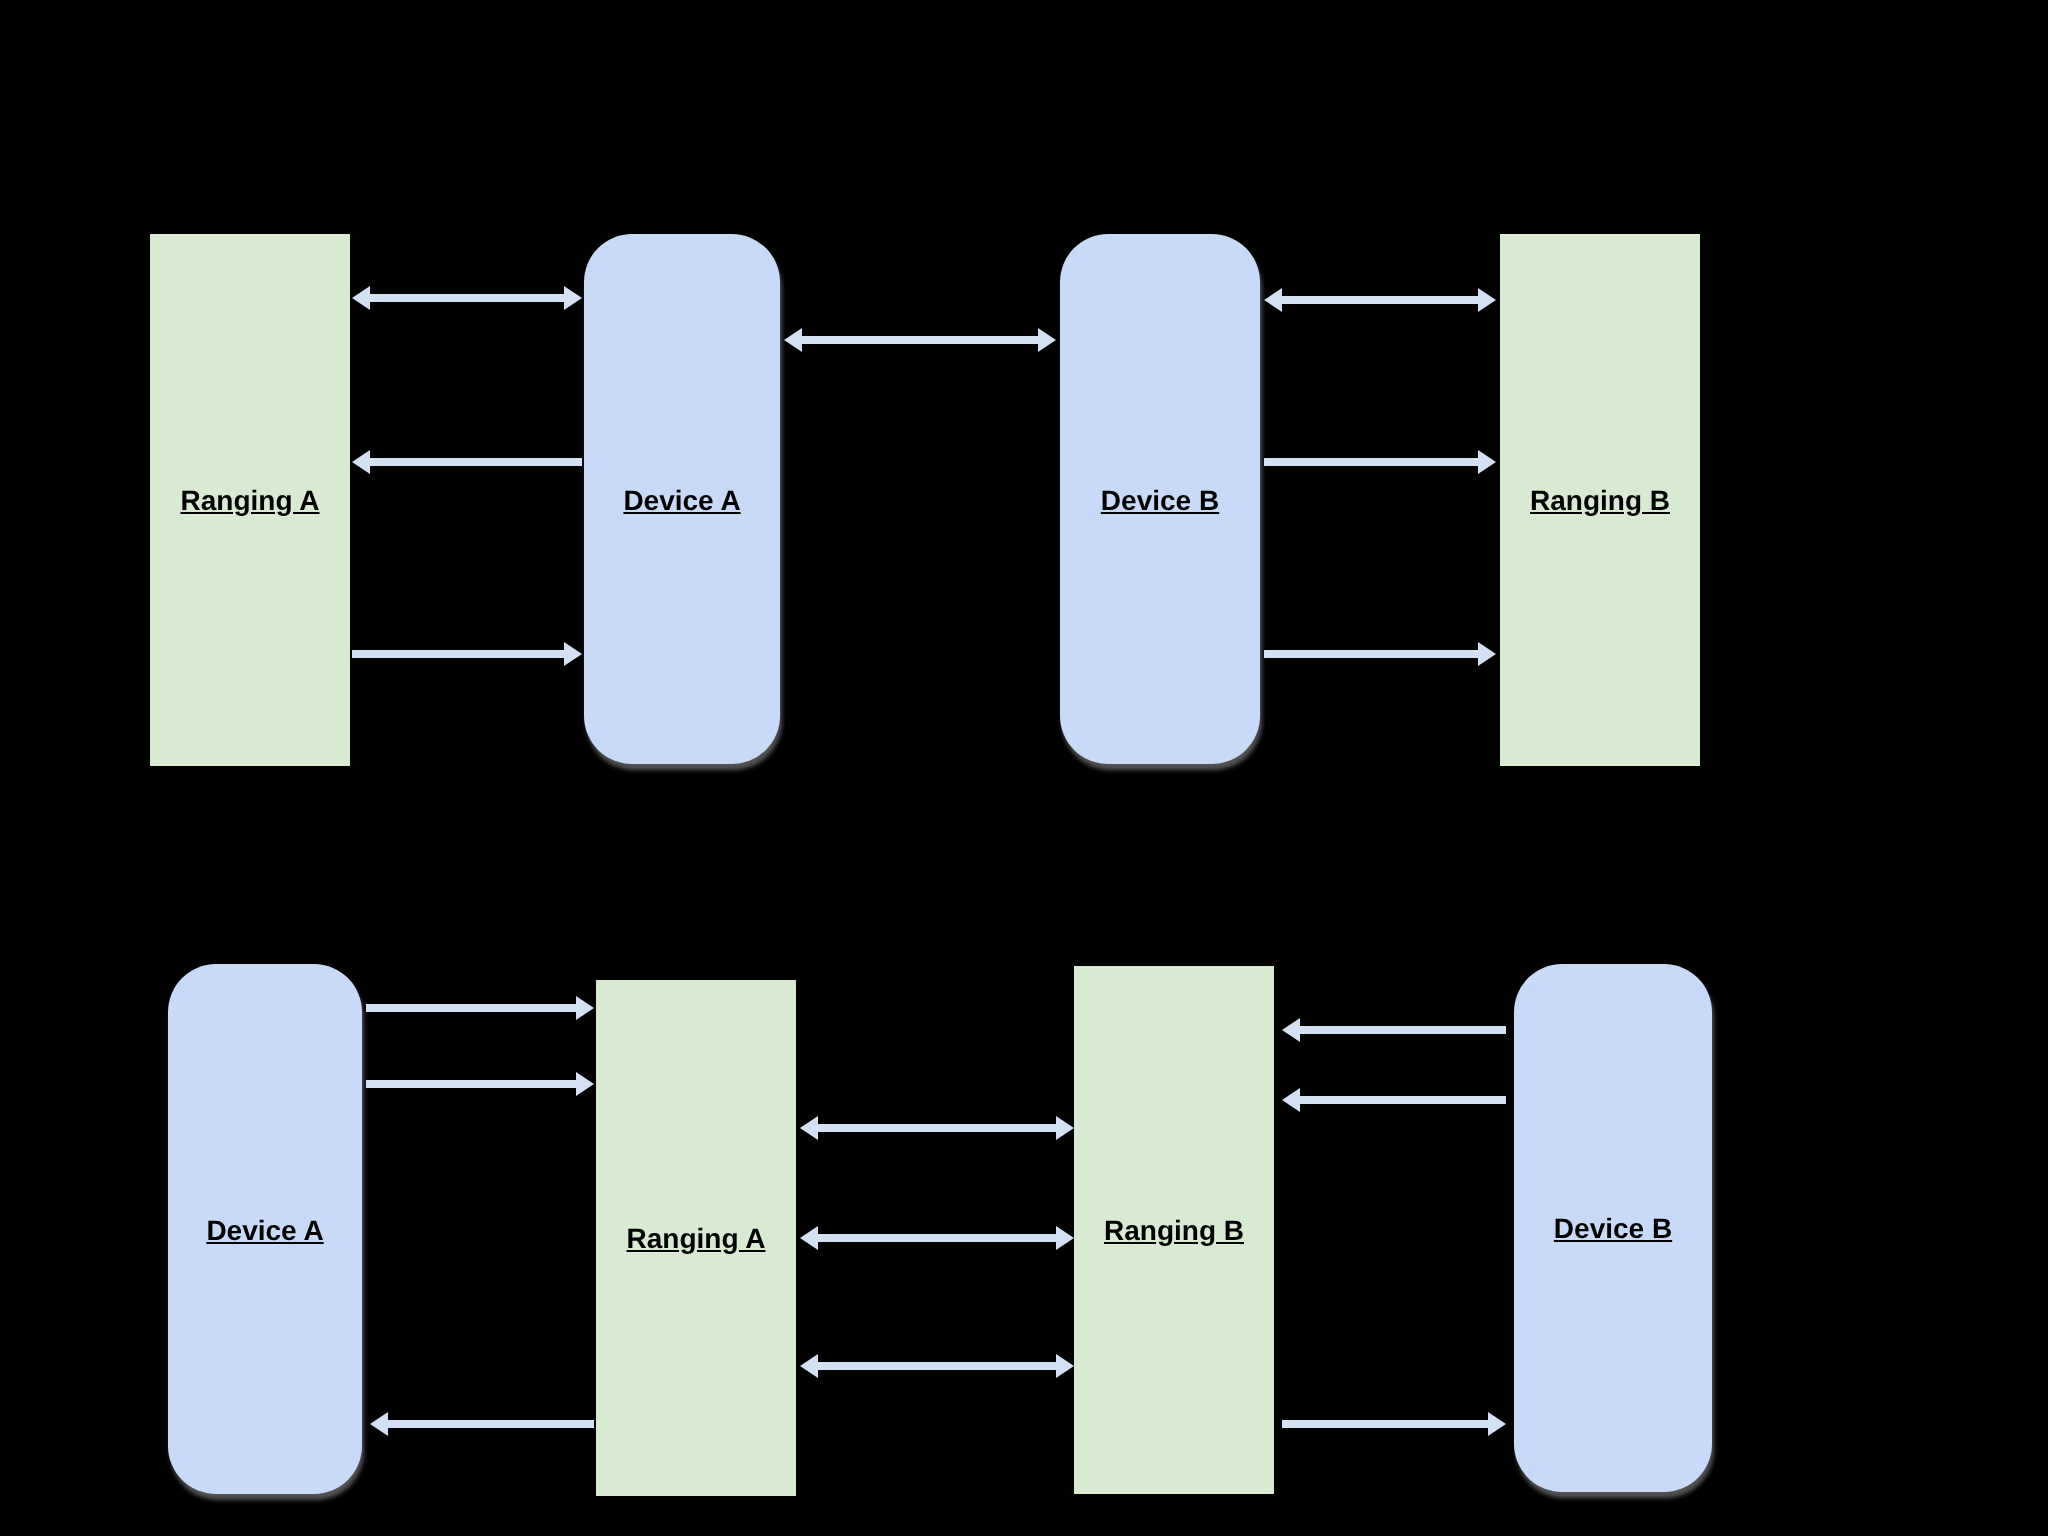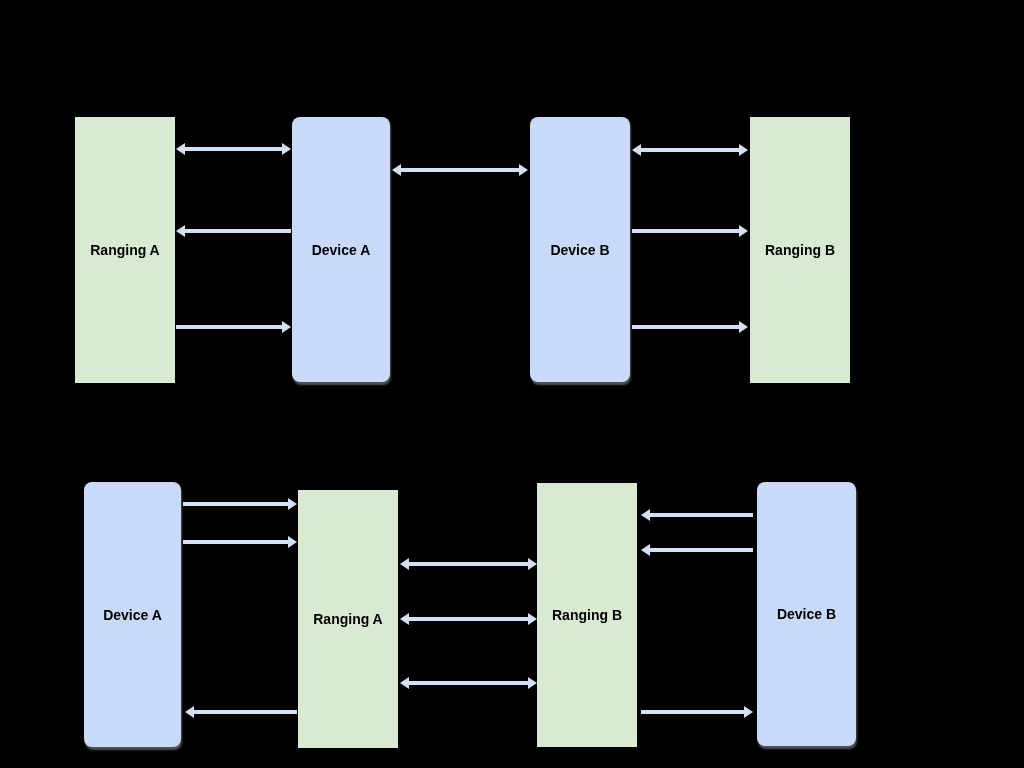--- a/index.html
+++ b/index.html
@@ -19,28 +19,29 @@
     position: absolute;
     display: flex;
     align-items: center;
     justify-content: center;
     box-sizing: border-box;
   }
   .node.rect {
     border-radius: 0;
   }
   .node.rounded {
-    border-radius: 8px;
+    border-radius: 24px;
     box-shadow: 1px 3px 2px rgba(110,110,110,0.75);
   }
   .node-label {
     font-size: 14px;
     font-weight: bold;
     color: #000000;
     white-space: nowrap;
+    text-decoration: underline;
   }
   .edge {
     position: absolute;
     height: 12px;
     display: flex;
     align-items: center;
   }
   .edge .shaft {
     flex: 1;
     height: 4px;

